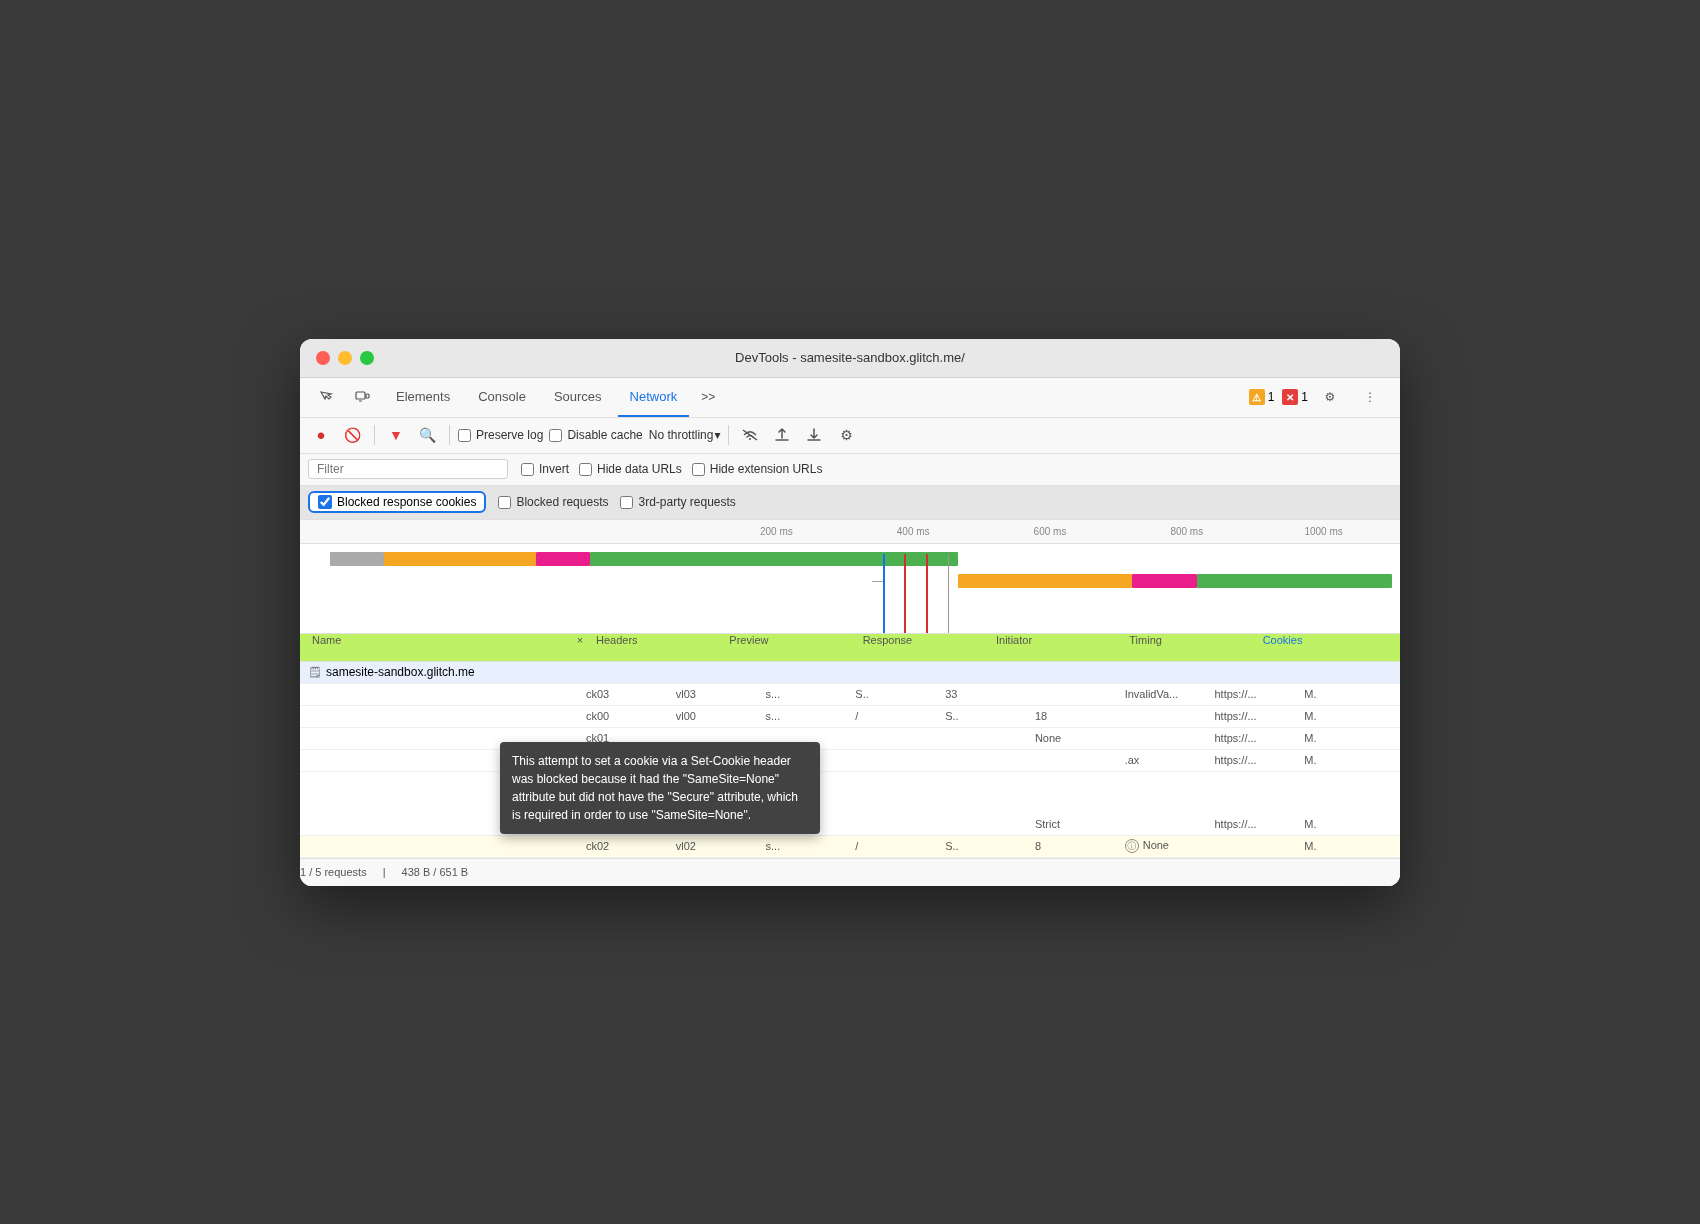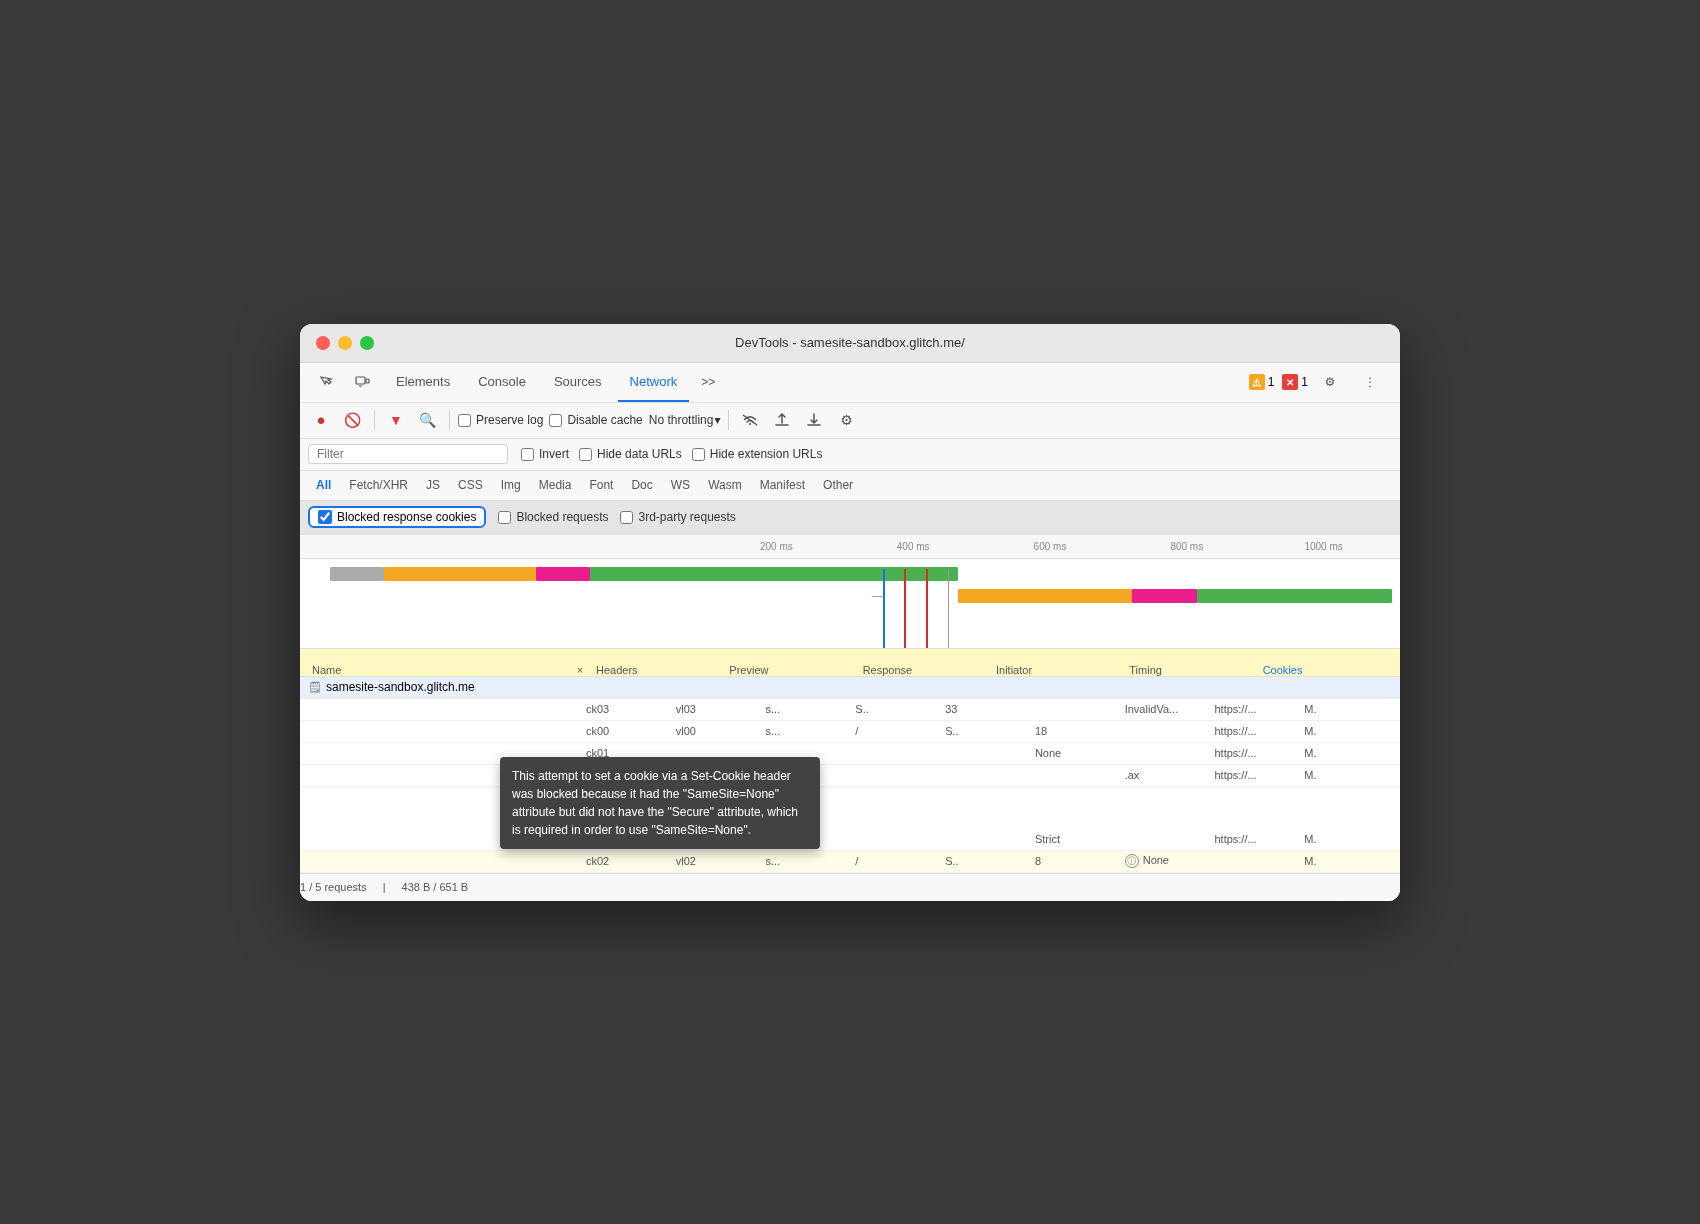--- a/index.html
+++ b/index.html
@@ -288,22 +288,22 @@
       border-radius: 1px;
     }
     .vertical-line {
       position: absolute;
       top: 0;
       bottom: 0;
       width: 2px;
     }
     .table-header {
       display: flex;
-      align-items: flex-end;
-      background: #fef9c3;
+      align-items: flex-start;
+      background: #bef264;
       border-bottom: 1px solid #e0e0e0;
       height: 28px;
       padding: 0 8px;
     }
     .table-header-cell {
       font-size: 11px;
       color: #555;
       font-weight: 500;
       overflow: hidden;
       white-space: nowrap;
@@ -487,34 +487,20 @@
           <input type="checkbox" style="">
           <span>Hide data URLs</span>
         </label>
         <label class="checkbox-label">
           <input type="checkbox" style="">
           <span>Hide extension URLs</span>
         </label>
       </div>
     </div>
 
-    <div class="type-filters">
-      <span class="type-filter active">All</span>
-      <span class="type-filter">Fetch/XHR</span>
-      <span class="type-filter">JS</span>
-      <span class="type-filter">CSS</span>
-      <span class="type-filter">Img</span>
-      <span class="type-filter">Media</span>
-      <span class="type-filter">Font</span>
-      <span class="type-filter">Doc</span>
-      <span class="type-filter">WS</span>
-      <span class="type-filter">Wasm</span>
-      <span class="type-filter">Manifest</span>
-      <span class="type-filter">Other</span>
-    </div>
 
     <div class="blocked-bar">
       <label class="blocked-cookies-label">
         <input type="checkbox" checked="" style="">
         <span>Blocked response cookies</span>
       </label>
       <label class="checkbox-label">
         <input type="checkbox" style="">
         <span>Blocked requests</span>
       </label>

